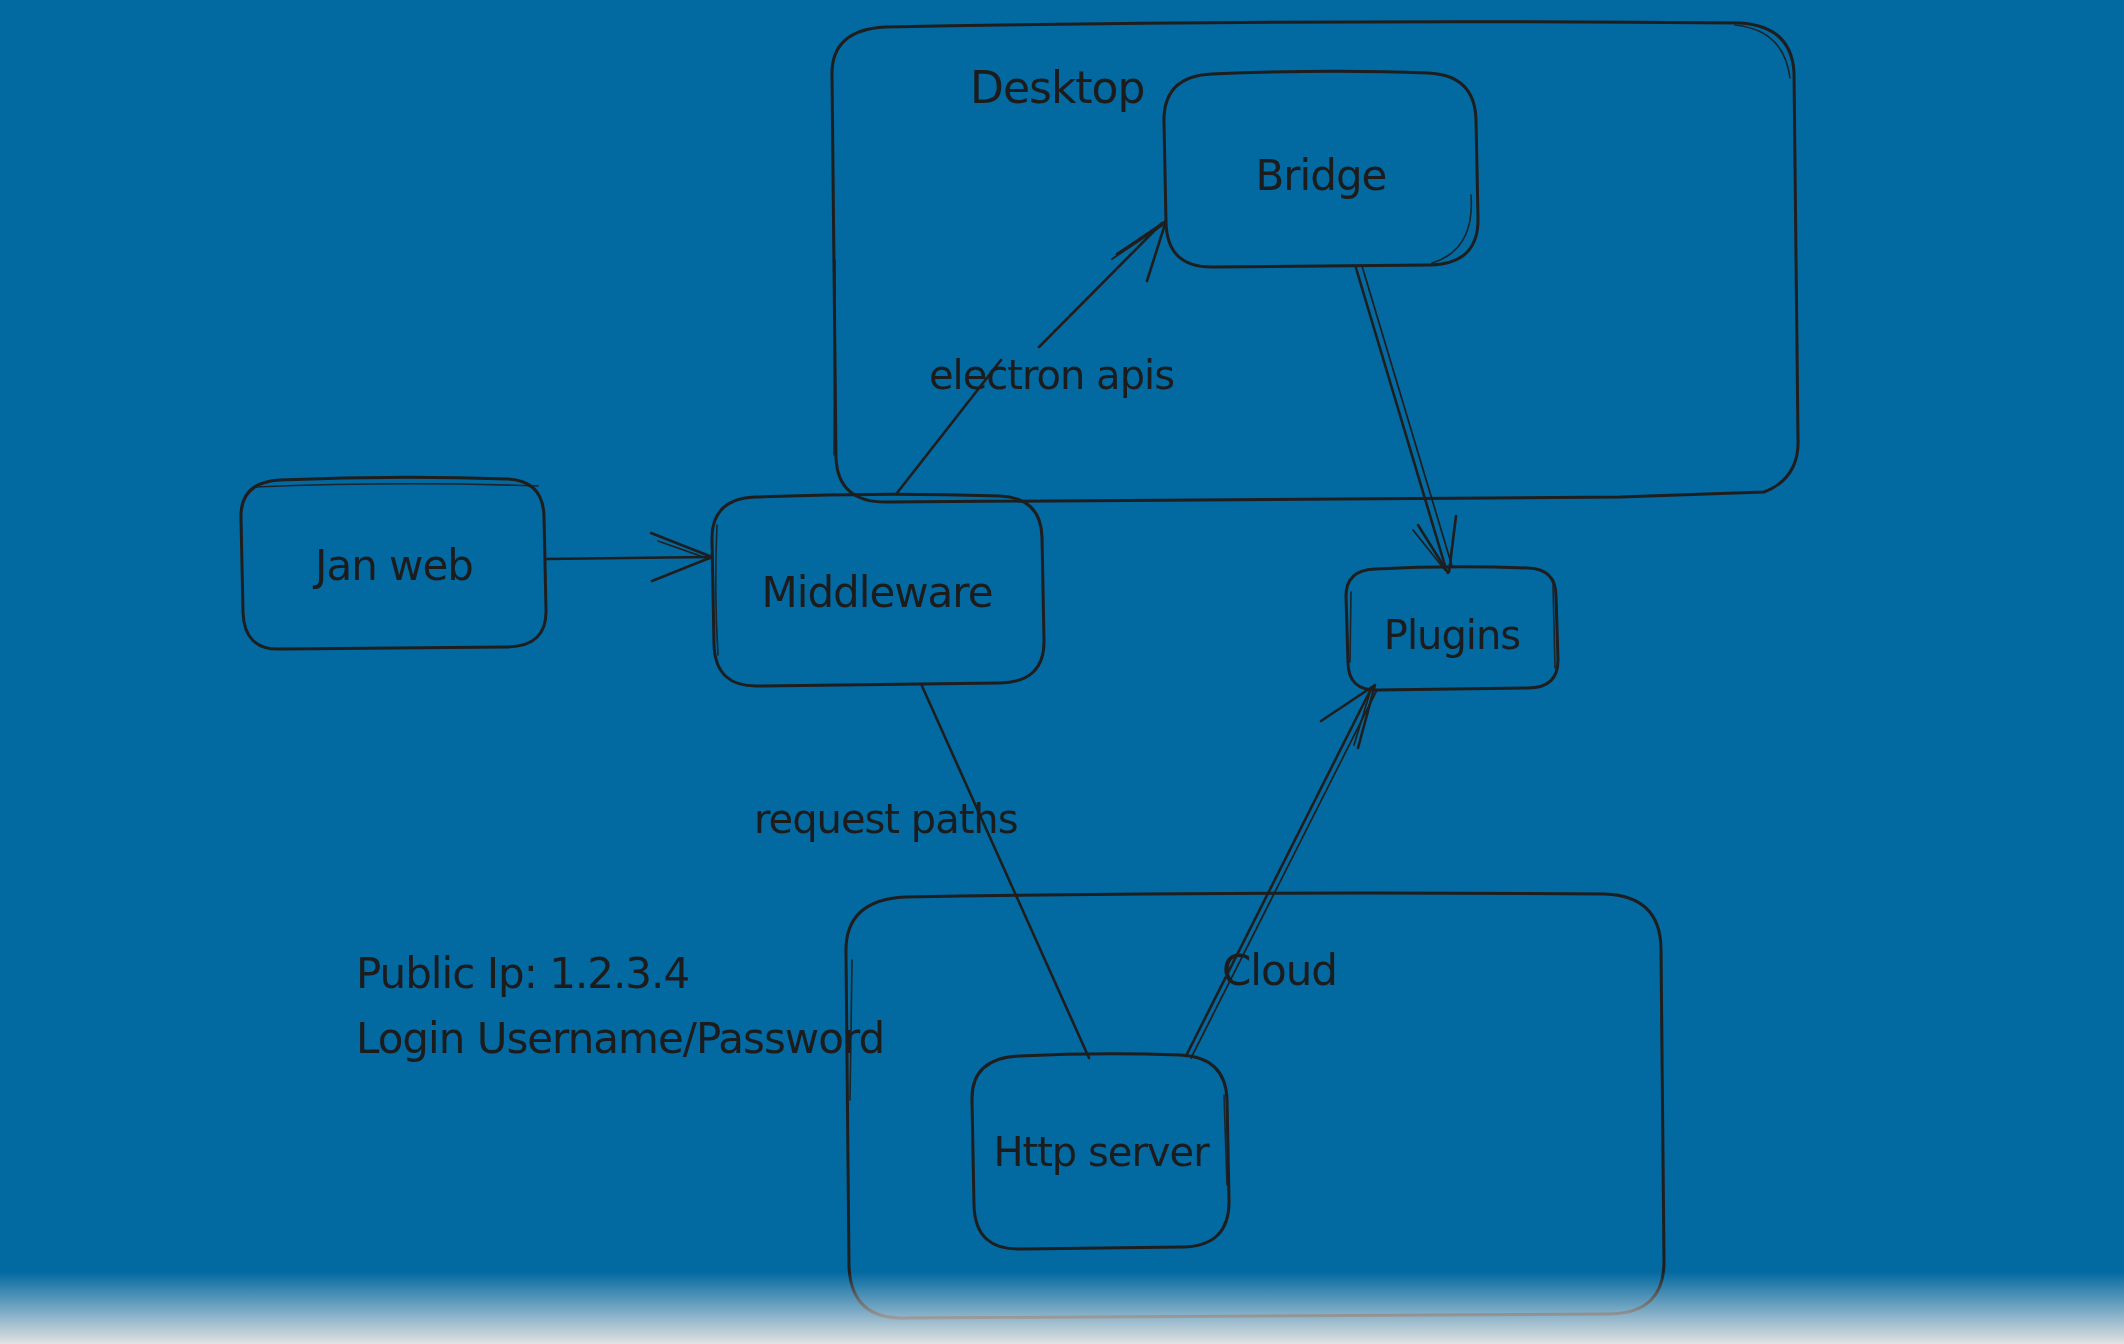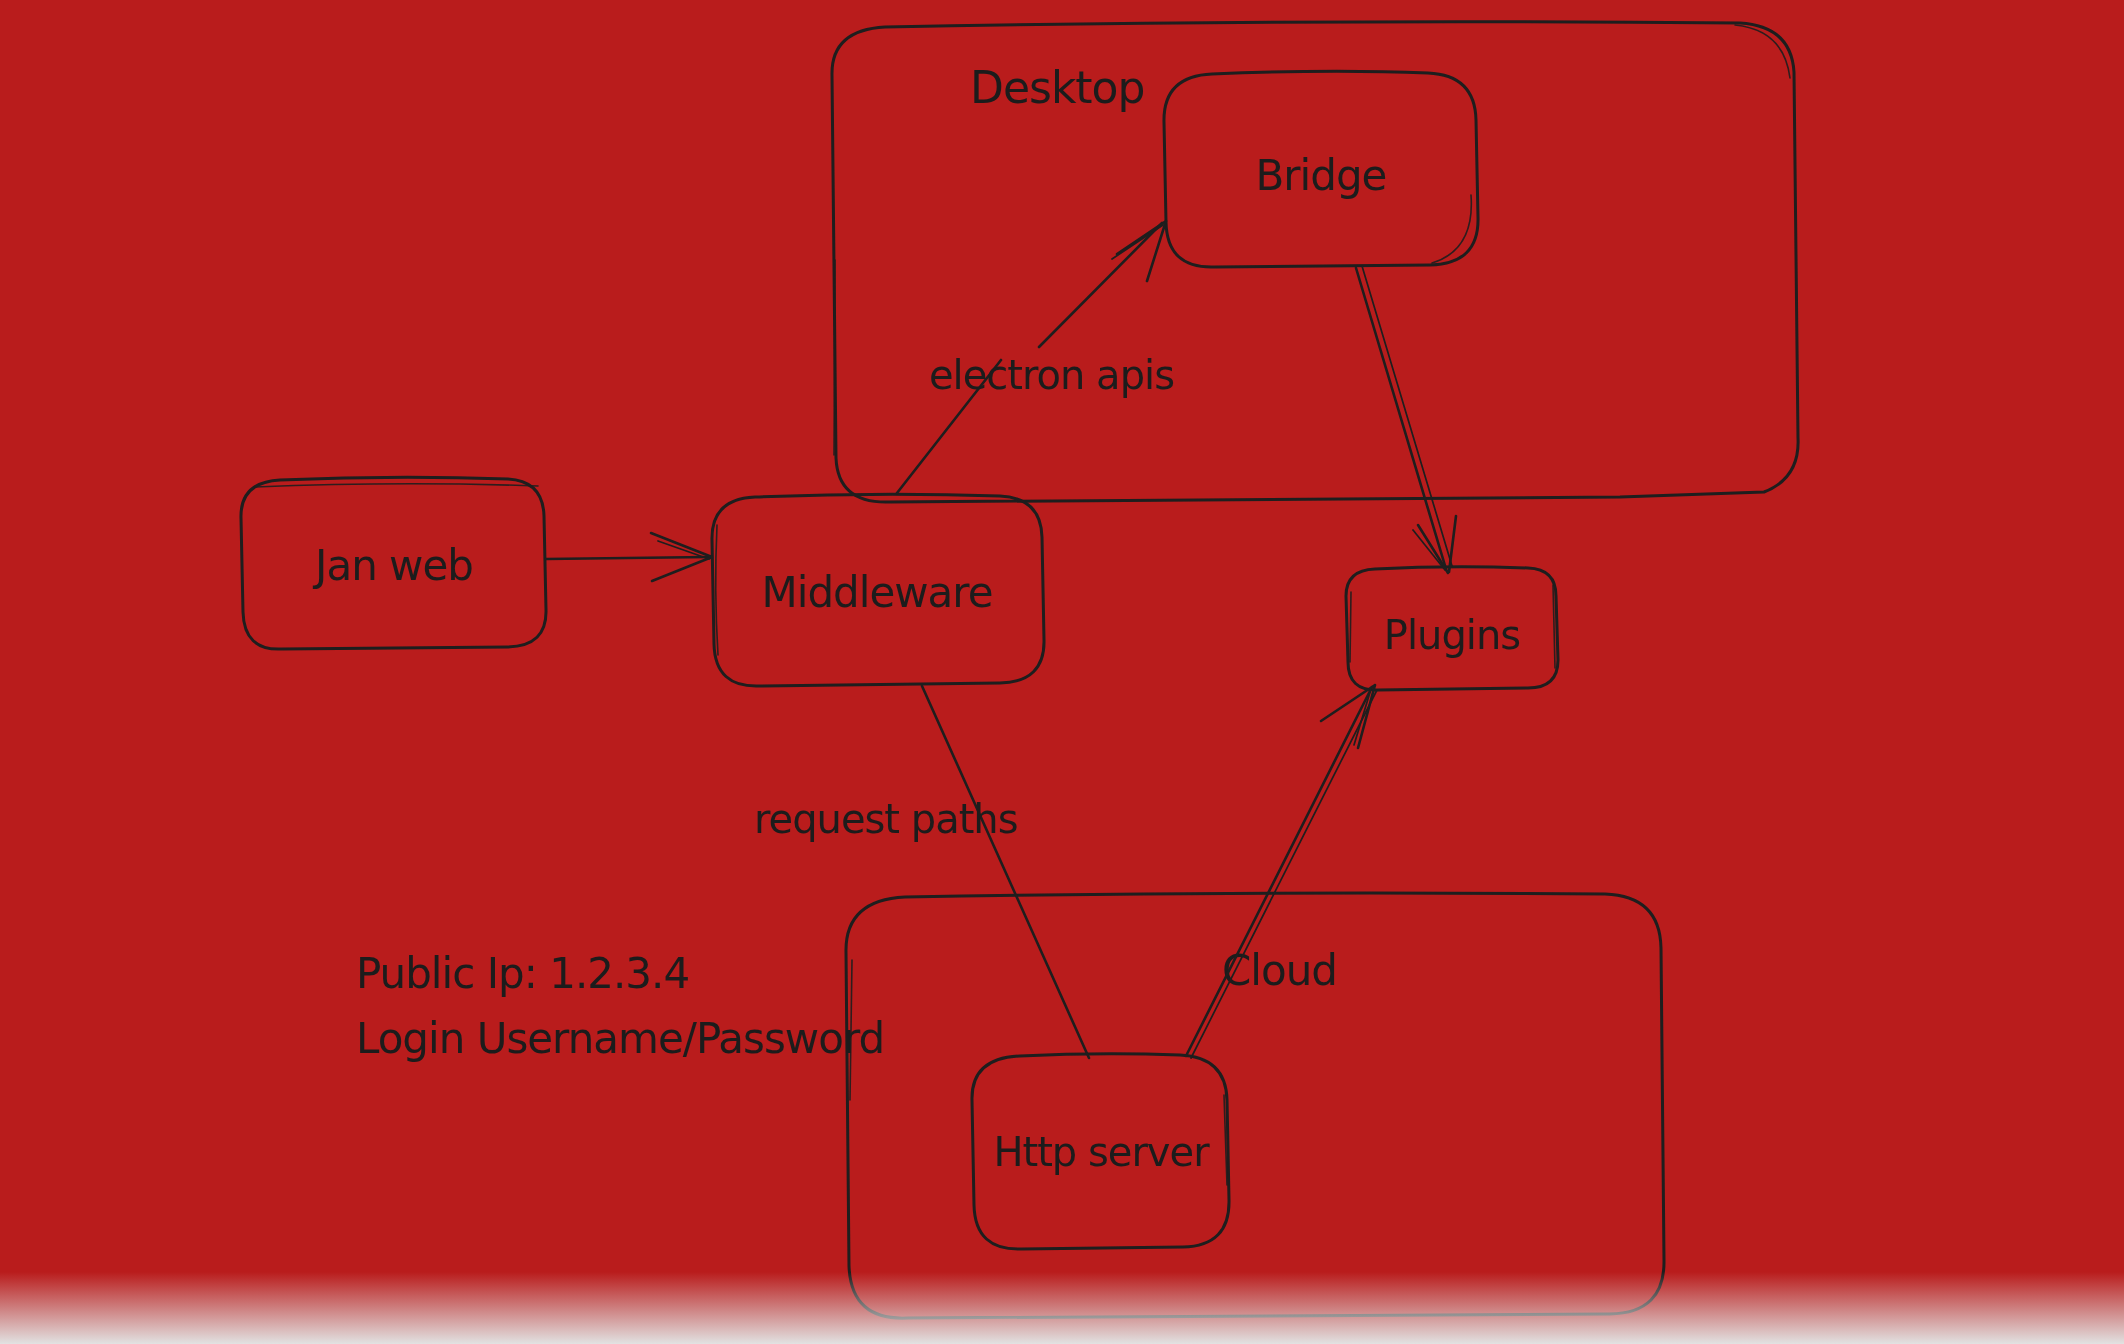--- a/index.html
+++ b/index.html
@@ -1,20 +1,20 @@
 <!DOCTYPE html>
 <html><head>
 <meta charset="utf-8">
 <style>
   html, body { margin: 0; padding: 0; background: #ffffff; }
   .stage {
     position: relative;
     width: 2124px;
     height: 1344px;
-    background: #b91c1c;
+    background: #0369a1;
     overflow: hidden;
     font-family: "DejaVu Sans", "Liberation Sans", sans-serif;
   }
   svg.diagram { position: absolute; left: 0; top: 0; }
   .stroke {
     fill: none;
     stroke: #1e1e1e;
     stroke-width: 3;
     stroke-linecap: round;
     stroke-linejoin: round;

